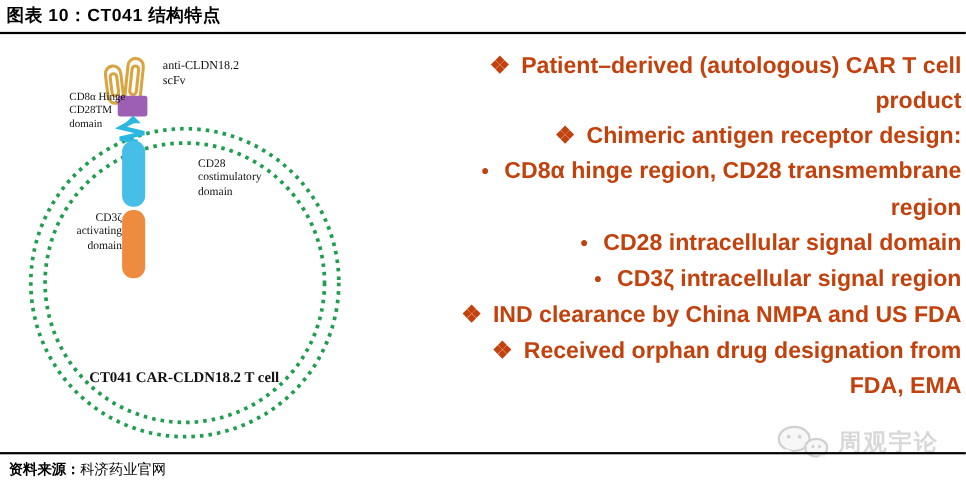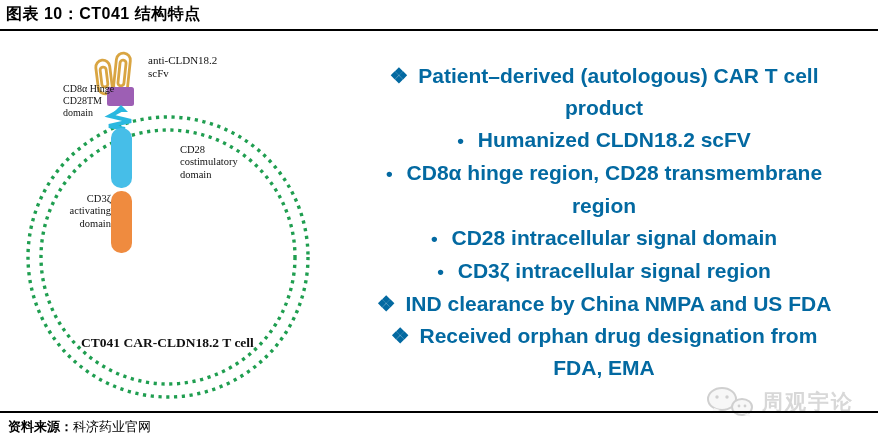--- a/index.html
+++ b/index.html
@@ -27,23 +27,23 @@
   .dlabel.hinge{left:58px;top:38px;font-weight:normal;font-size:10px;}
   .dlabel.cd28{left:132px;top:99px;margin-left:43px;}
   .dlabel.cd3z{left:46px;top:148px;width:60px;text-align:right;}
   .dlabel.cell{
     left:45px;top:290px;width:235px;text-align:center;
     font-weight:bold;font-size:13.5px;white-space:nowrap;
   }
 
   
   .features{
-    position:absolute;left:334px;top:60px;width:540px;
-    color:#0369a1;font-weight:bold;font-size:21px;line-height:32px;
-    text-align:center;
+    position:absolute;left:334px;top:44px;width:540px;
+    color:#c2410c;font-weight:bold;font-size:21px;line-height:32px;
+    text-align:right;
   }
   .feat-item{margin:0;}
   .feat-item .marker{margin-right:10px;}
   .feat-item.lvl2 .marker{margin-right:14px;font-size:19px;}
   .feat-item .txt{white-space:pre-line;}
 
   
   .source{
     position:absolute;left:8px;top:418px;
     font-family:"Liberation Serif",serif;
@@ -104,22 +104,22 @@
 activating
 domain</div>
   <div class="dlabel cell">CT041 CAR-CLDN18.2 T cell</div>
 </div>
 
 <div class="features">
   <div class="feat-item lvl1">
     <span class="marker">❖</span><span class="txt">Patient–derived (autologous) CAR T cell
 product</span>
   </div>
-  <div class="feat-item lvl2">
-    <span class="marker">•</span><span class="txt">Humanized CLDN18.2 scFV</span>
+  <div class="feat-item lvl1">
+    <span class="marker">❖</span><span class="txt">Chimeric antigen receptor design:</span>
   </div>
   <div class="feat-item lvl2">
     <span class="marker">•</span><span class="txt">CD8α hinge region, CD28 transmembrane
 region</span>
   </div>
   <div class="feat-item lvl2">
     <span class="marker">•</span><span class="txt">CD28 intracellular signal domain</span>
   </div>
   <div class="feat-item lvl2">
     <span class="marker">•</span><span class="txt">CD3ζ intracellular signal region</span>

